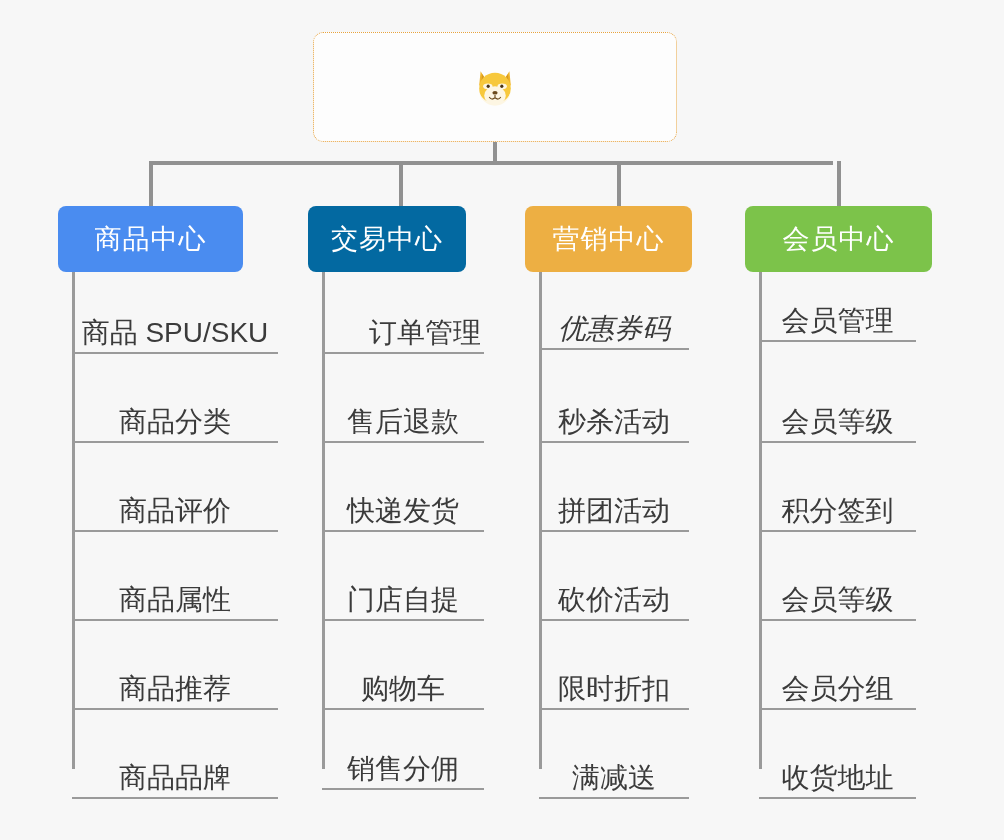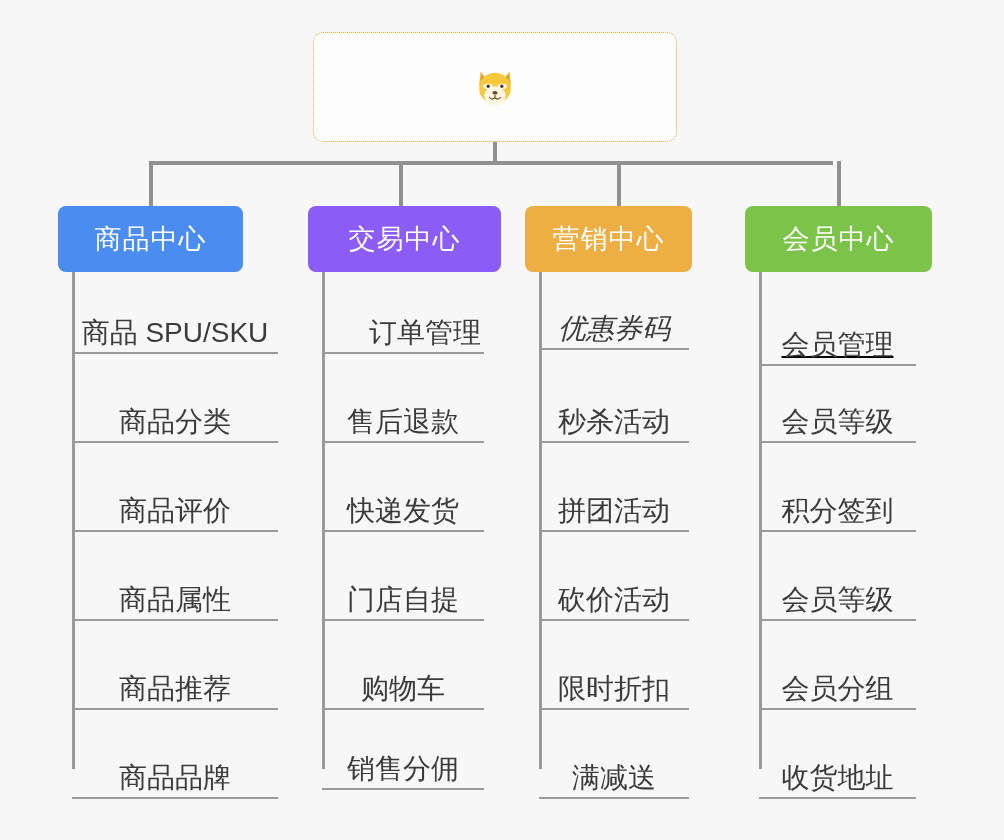--- a/index.html
+++ b/index.html
@@ -169,21 +169,21 @@
       </div>
       <div class="leaf" style="left: 72px; width: 206px; top: 569px;">
         <span class="leaf-label">商品属性</span>
       </div>
       <div class="leaf" style="left: 72px; width: 206px; top: 658px;">
         <span class="leaf-label">商品推荐</span>
       </div>
       <div class="leaf" style="left: 72px; width: 206px; top: 747px;">
         <span class="leaf-label">商品品牌</span>
       </div>
-      <div class="cat-box" style="left: 308px; width: 193px; background: #8b5cf6;">
+      <div class="cat-box" style="left: 308px; width: 158px; background: #0369a1;">
         <div class="cat-label">交易中心</div>
       </div>
       <div class="branch-spine" style="left: 322px; height: 497px;"></div>
       <div class="leaf" style="left: 322px; width: 162px; top: 302px; padding-left: 44px;">
         <span class="leaf-label">订单管理</span>
       </div>
       <div class="leaf" style="left: 322px; width: 162px; top: 391px;">
         <span class="leaf-label">售后退款</span>
       </div>
       <div class="leaf" style="left: 322px; width: 162px; top: 480px;">
@@ -217,21 +217,21 @@
       <div class="leaf" style="left: 539px; width: 150px; top: 658px;">
         <span class="leaf-label">限时折扣</span>
       </div>
       <div class="leaf" style="left: 539px; width: 150px; top: 747px;">
         <span class="leaf-label">满减送</span>
       </div>
       <div class="cat-box" style="left: 745px; width: 187px; background: rgb(124, 195, 74);">
         <div class="cat-label">会员中心</div>
       </div>
       <div class="branch-spine" style="left: 759px; height: 497px;"></div>
-      <div class="leaf" style="left: 759px; width: 157px; top: 314px; text-decoration: underline;">
+      <div class="leaf" style="left: 759px; width: 157px; top: 290px;">
         <span class="leaf-label">会员管理</span>
       </div>
       <div class="leaf" style="left: 759px; width: 157px; top: 391px;">
         <span class="leaf-label">会员等级</span>
       </div>
       <div class="leaf" style="left: 759px; width: 157px; top: 480px;">
         <span class="leaf-label">积分签到</span>
       </div>
       <div class="leaf" style="left: 759px; width: 157px; top: 569px;">
         <span class="leaf-label">会员等级</span>

